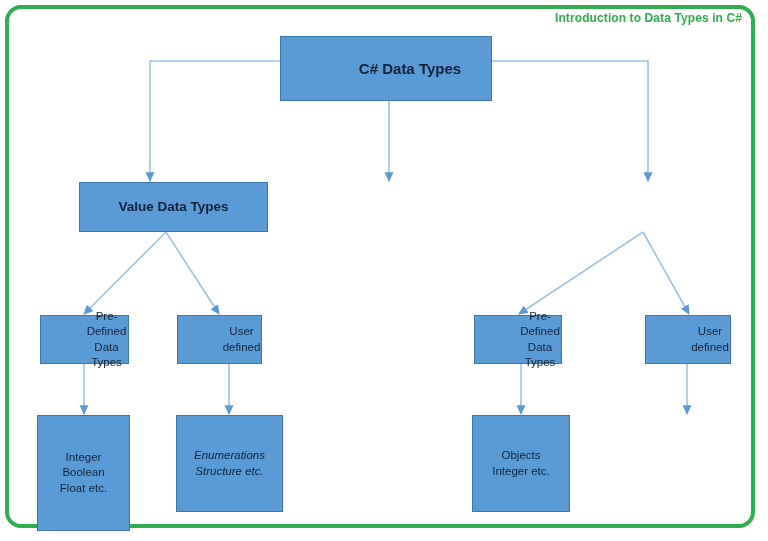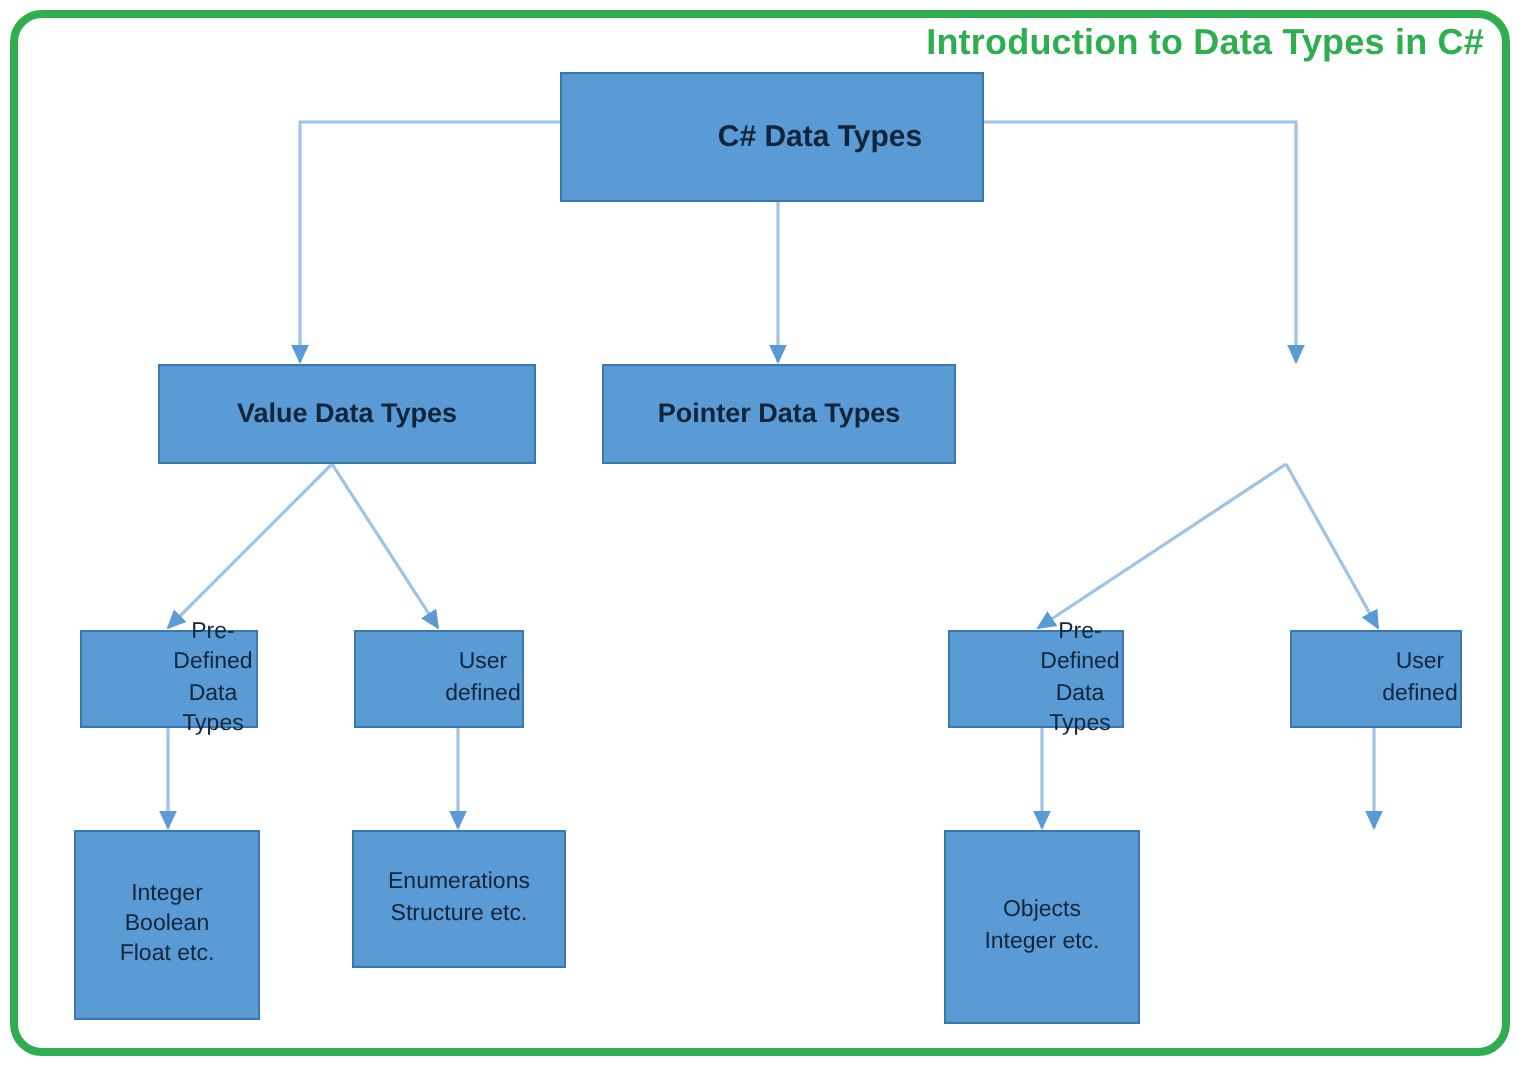--- a/index.html
+++ b/index.html
@@ -23,21 +23,21 @@
     height: 523px;
     border: 4px solid #2eae4e;
     border-radius: 16px;
     box-sizing: border-box;
     background: transparent;
   }
   #title {
     position: absolute;
     right: 26px;
     top: 11px;
-    font-size: 18px;
+    font-size: 12px;
     font-weight: bold;
     color: #2eae4e;
     letter-spacing: 0.1px;
     white-space: nowrap;
   }
   svg#wires {
     position: absolute;
     left: 0;
     top: 0;
     width: 768px;
@@ -107,39 +107,38 @@
     <path d="M84,364 L84,414" fill="none" stroke="#9dc3e6" stroke-width="1.6" marker-end="url(#arrowhead)"></path>
     <path d="M229,364 L229,414" fill="none" stroke="#9dc3e6" stroke-width="1.6" marker-end="url(#arrowhead)"></path>
     <path d="M521,364 L521,414" fill="none" stroke="#9dc3e6" stroke-width="1.6" marker-end="url(#arrowhead)"></path>
     <path d="M687,364 L687,414" fill="none" stroke="#9dc3e6" stroke-width="1.6" marker-end="url(#arrowhead)"></path>
   </svg>
 
   <div class="node lvl1" style="left:280px; top:36px; width:212px; height:65px;">C# Data Types</div>
 
   <div class="node lvl2" style="left:79px; top:182px; width:189px; height:50px;">Value Data Types</div>
 
-  <div class="node lvl2" style="left:301px; top:182px; width:177px; height:50px;">Pointer Data Types</div>
 
 
   <div class="node lvl3" style="left:40px; top:315px; width:89px; height:49px;">Pre-Defined
 Data Types</div>
 
   <div class="node lvl3" style="left:177px; top:315px; width:85px; height:49px;">User
 defined</div>
 
   <div class="node lvl3" style="left:474px; top:315px; width:88px; height:49px;">Pre-Defined
 Data Types</div>
 
   <div class="node lvl3" style="left:645px; top:315px; width:86px; height:49px;">User
 defined</div>
 
-  <div class="node lvl4" style="left:37px; top:415px; width:93px; height:95px;">Integer
+  <div class="node lvl4" style="left:37px; top:415px; width:93px; height:116px;">Integer
 Boolean
 Float etc.</div>
 
-  <div class="node lvl4" style="left:176px; top:415px; width:107px; height:69px;">Enumerations
+  <div class="node lvl4" style="left:176px; top:415px; width:107px; height:97px;font-style:italic;">Enumerations
 Structure etc.</div>
 
   <div class="node lvl4" style="left:472px; top:415px; width:98px; height:97px;">Objects
 Integer etc.</div>
 
 
 </div>
 
 </body></html>

